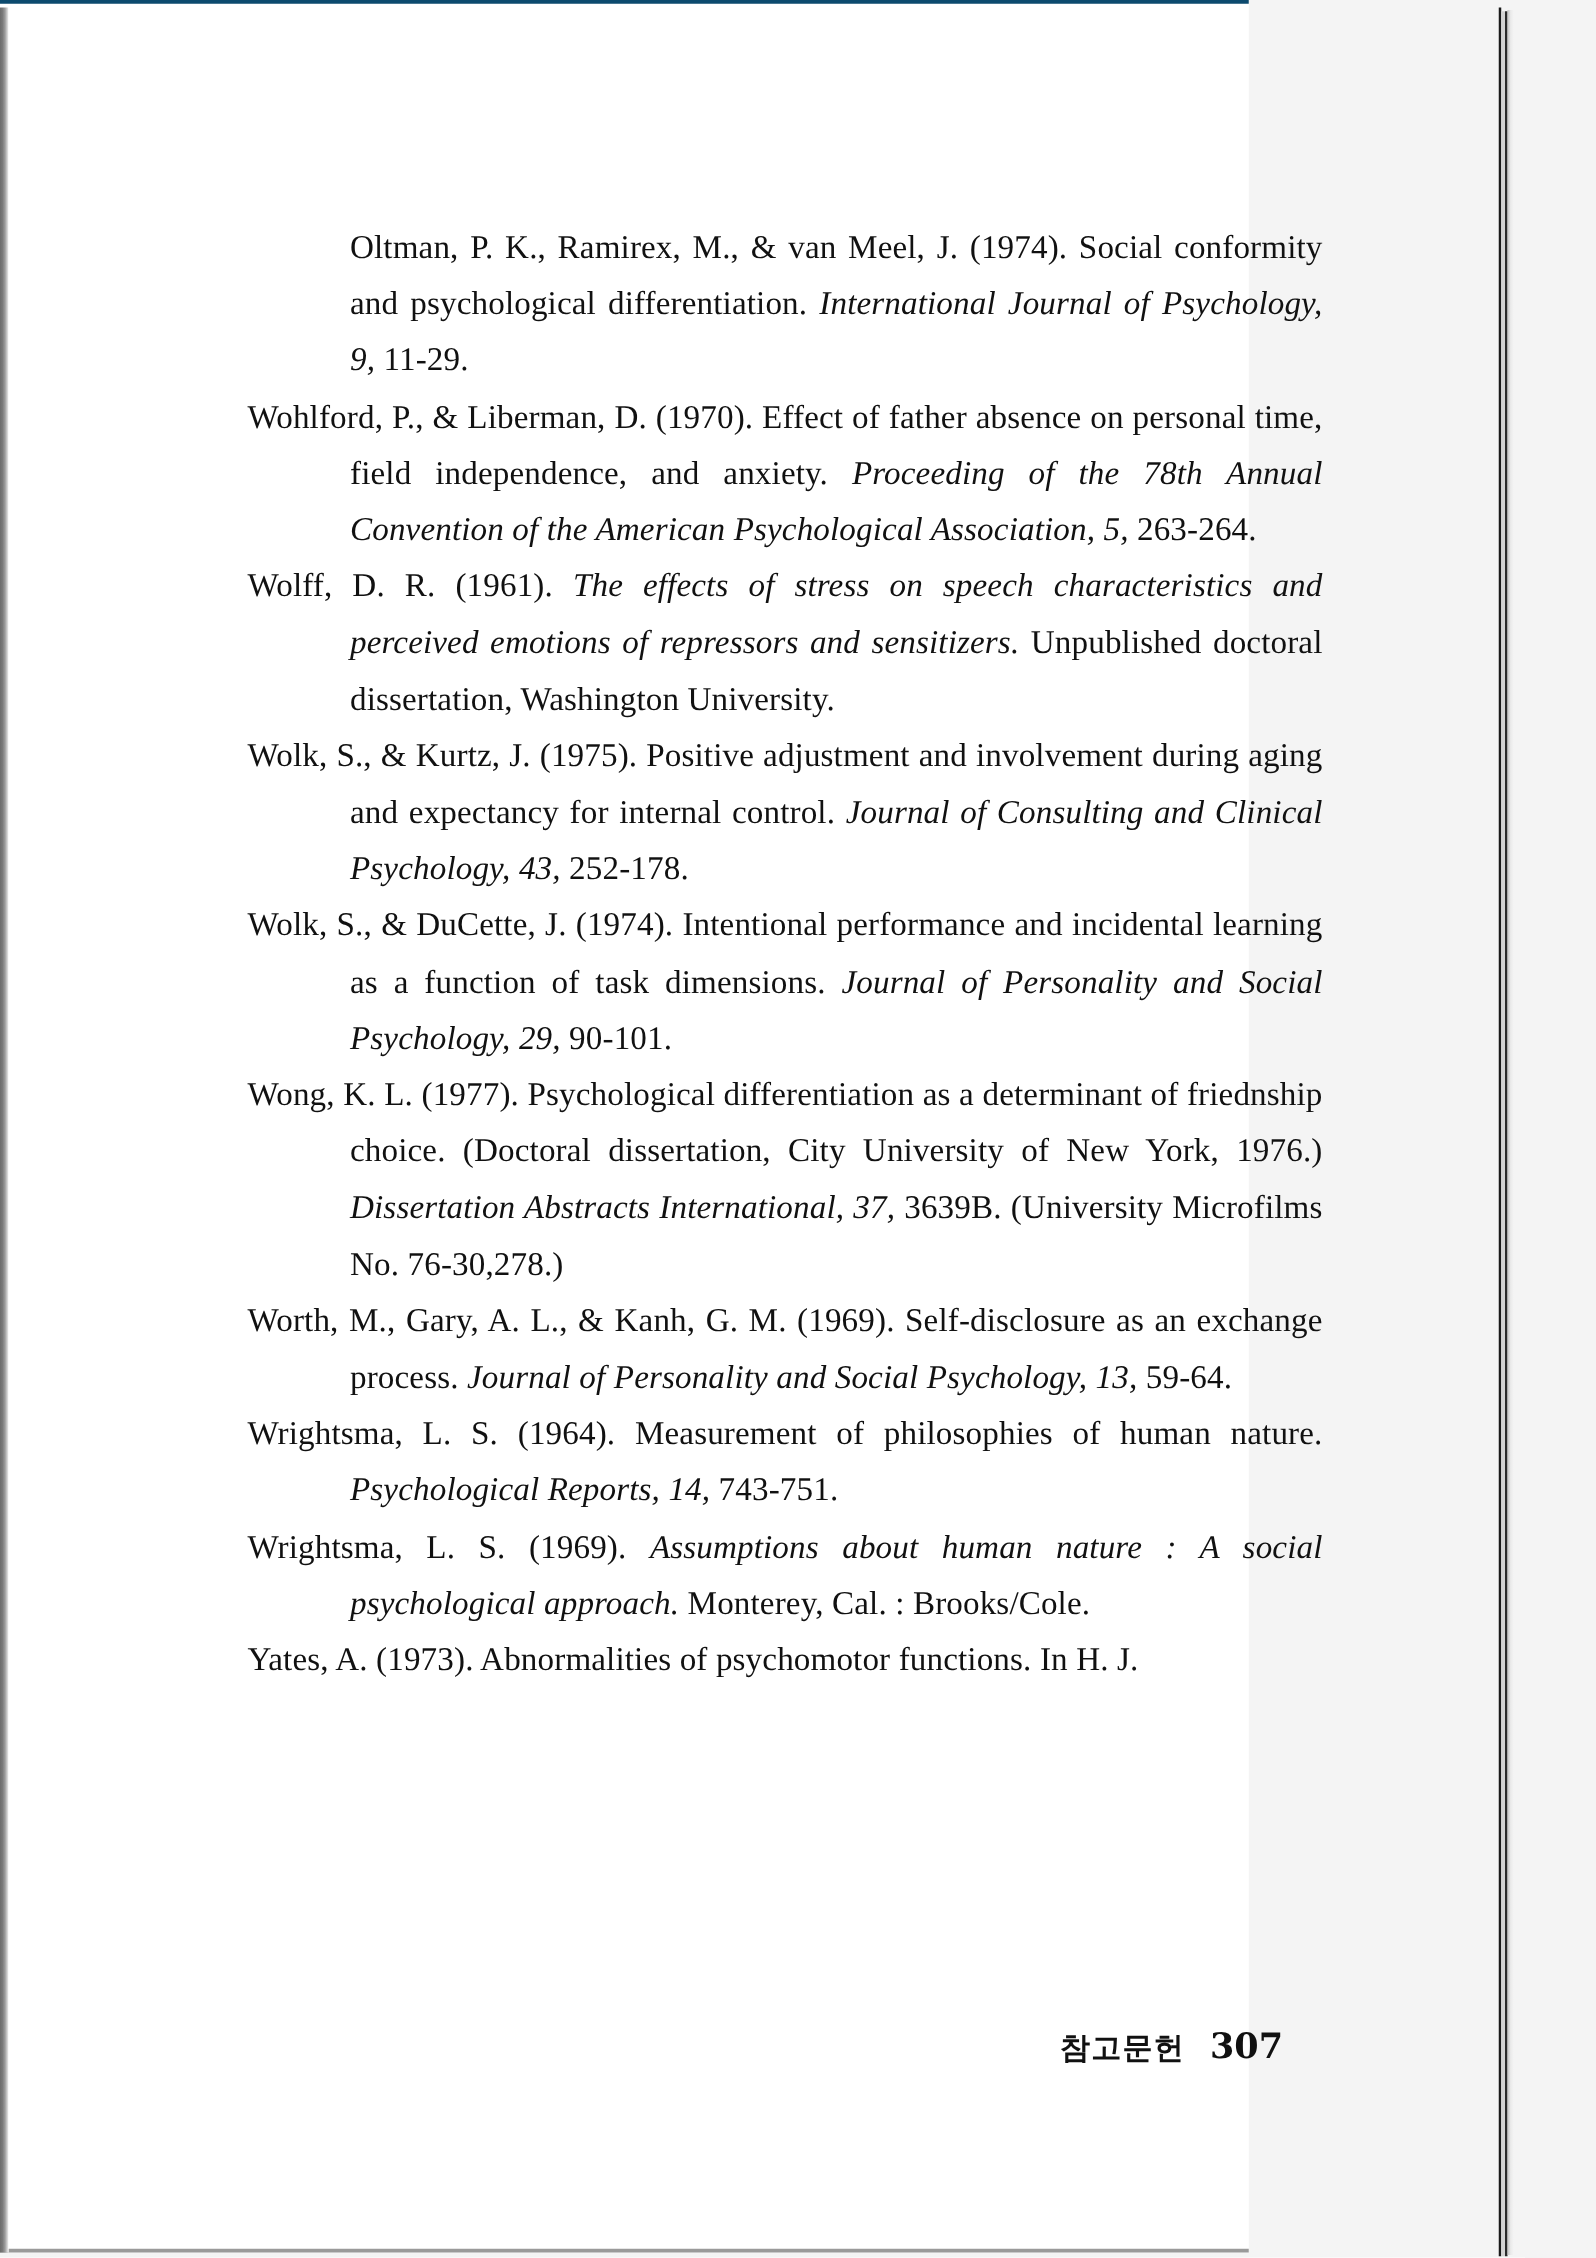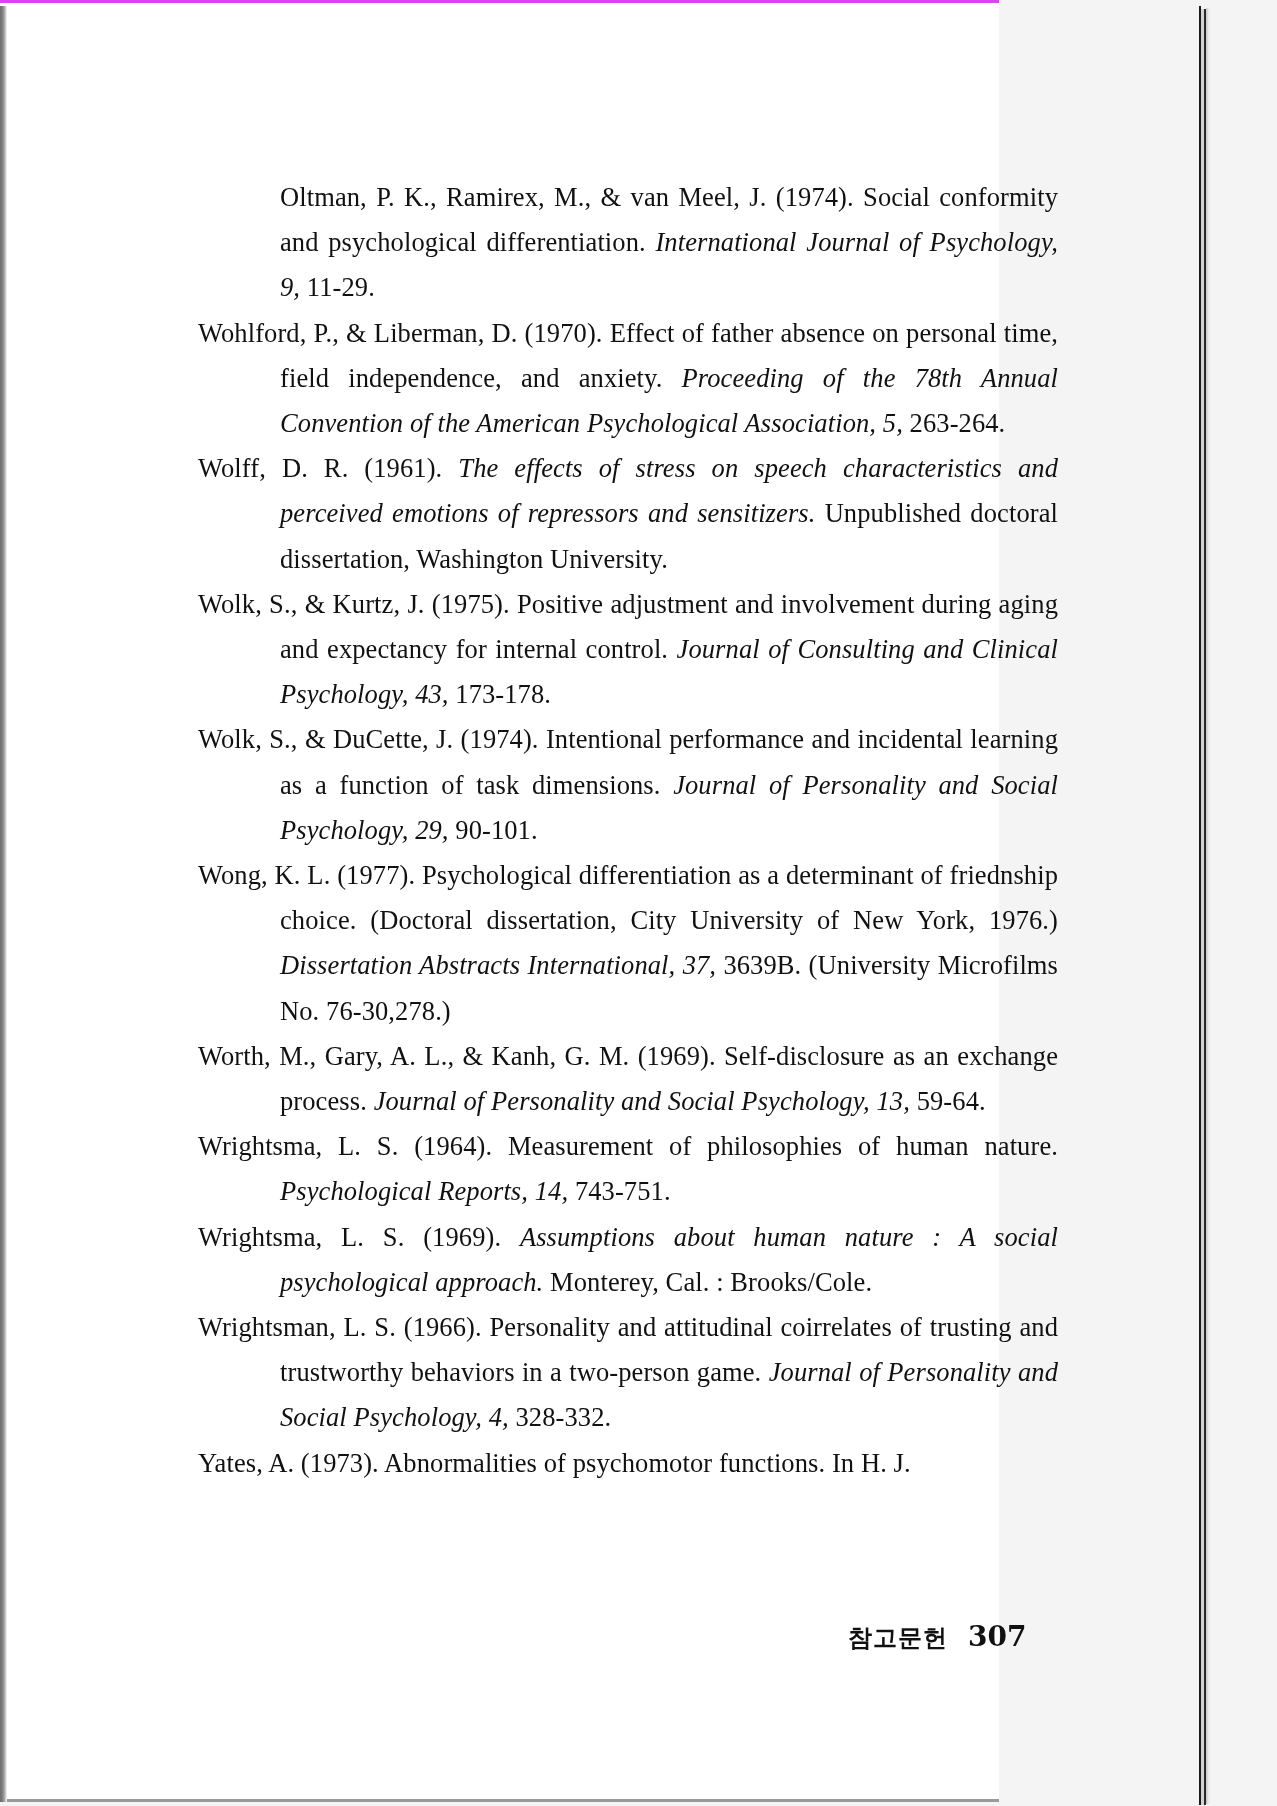--- a/index.html
+++ b/index.html
@@ -14,21 +14,21 @@
       overflow: hidden;
       font-family: "Liberation Serif", "DejaVu Serif", serif;
     }
     .page {
       position: absolute;
       left: 0;
       top: 0;
       width: 999px;
       height: 1802px;
       background: #ffffff;
-      border-top: 3px solid #d946ef;
+      border-top: 3px solid #0c4a6e;
       border-bottom: 3px solid #9a9a9a;
       box-sizing: border-box;
     }
     .page-left-edge {
       position: absolute;
       left: 0;
       top: 3px;
       width: 7px;
       height: 1796px;
       background: linear-gradient(to right, #6c6c6c 0px, #7a7a7a 2px, #9c9c9c 4px, #d8d8d8 6px, #ffffff 7px);
@@ -118,33 +118,32 @@
   <div class="page-right-fold2"></div>
 
   <div class="references">
 
     <p class="ref cont-only"><span>Oltman, P. K., Ramirex, M., &amp; van Meel, J. (1974). Social conformity and psychological differentiation. </span><span class="i">International Journal of Psychology, 9,</span><span> 11-29.</span></p>
 
     <p class="ref"><span>Wohlford, P., &amp; Liberman, D. (1970). Effect of father absence on personal time, field independence, and anxiety. </span><span class="i">Proceeding of the 78th Annual Convention of the American Psychological Association, 5,</span><span> 263-264.</span></p>
 
     <p class="ref"><span>Wolff, D. R. (1961). </span><span class="i">The effects of stress on speech characteristics and perceived emotions of repressors and sensitizers.</span><span> Unpublished doctoral dissertation, Washington University.</span></p>
 
-    <p class="ref"><span>Wolk, S., &amp; Kurtz, J. (1975). Positive adjustment and involvement during aging and expectancy for internal control. </span><span class="i">Journal of Consulting and Clinical Psychology, 43,</span><span> 173-178.</span></p>
+    <p class="ref"><span>Wolk, S., &amp; Kurtz, J. (1975). Positive adjustment and involvement during aging and expectancy for internal control. </span><span class="i">Journal of Consulting and Clinical Psychology, 43,</span><span> 252-178.</span></p>
 
     <p class="ref"><span>Wolk, S., &amp; DuCette, J. (1974). Intentional performance and incidental learning as a function of task dimensions. </span><span class="i">Journal of Personality and Social Psychology, 29,</span><span> 90-101.</span></p>
 
     <p class="ref"><span>Wong, K. L. (1977). Psychological differentiation as a determinant of friednship choice. (Doctoral dissertation, City University of New York, 1976.) </span><span class="i">Dissertation Abstracts International, 37,</span><span> 3639B. (University Microfilms No. 76-30,278.)</span></p>
 
     <p class="ref"><span>Worth, M., Gary, A. L., &amp; Kanh, G. M. (1969). Self-disclosure as an exchange process. </span><span class="i">Journal of Personality and Social Psychology, 13,</span><span> 59-64.</span></p>
 
     <p class="ref"><span>Wrightsma, L. S. (1964). Measurement of philosophies of human nature. </span><span class="i">Psychological Reports, 14,</span><span> 743-751.</span></p>
 
     <p class="ref"><span>Wrightsma, L. S. (1969). </span><span class="i">Assumptions about human nature : A social psychological approach.</span><span> Monterey, Cal. : Brooks/Cole.</span></p>
 
-    <p class="ref"><span>Wrightsman, L. S. (1966). Personality and attitudinal coirrelates of trusting and trustworthy behaviors in a two-person game. </span><span class="i">Journal of Personality and Social Psychology, 4,</span><span> 328-332.</span></p>
 
     <p class="ref"><span>Yates, A. (1973). Abnormalities of psychomotor functions. In H. J.</span></p>
   </div>
 
   <div class="footer">
     <span class="footer-title">참고문헌</span><span class="footer-page">307</span>
   </div>
 </div>
 <div class="page-shadow"></div>
 

